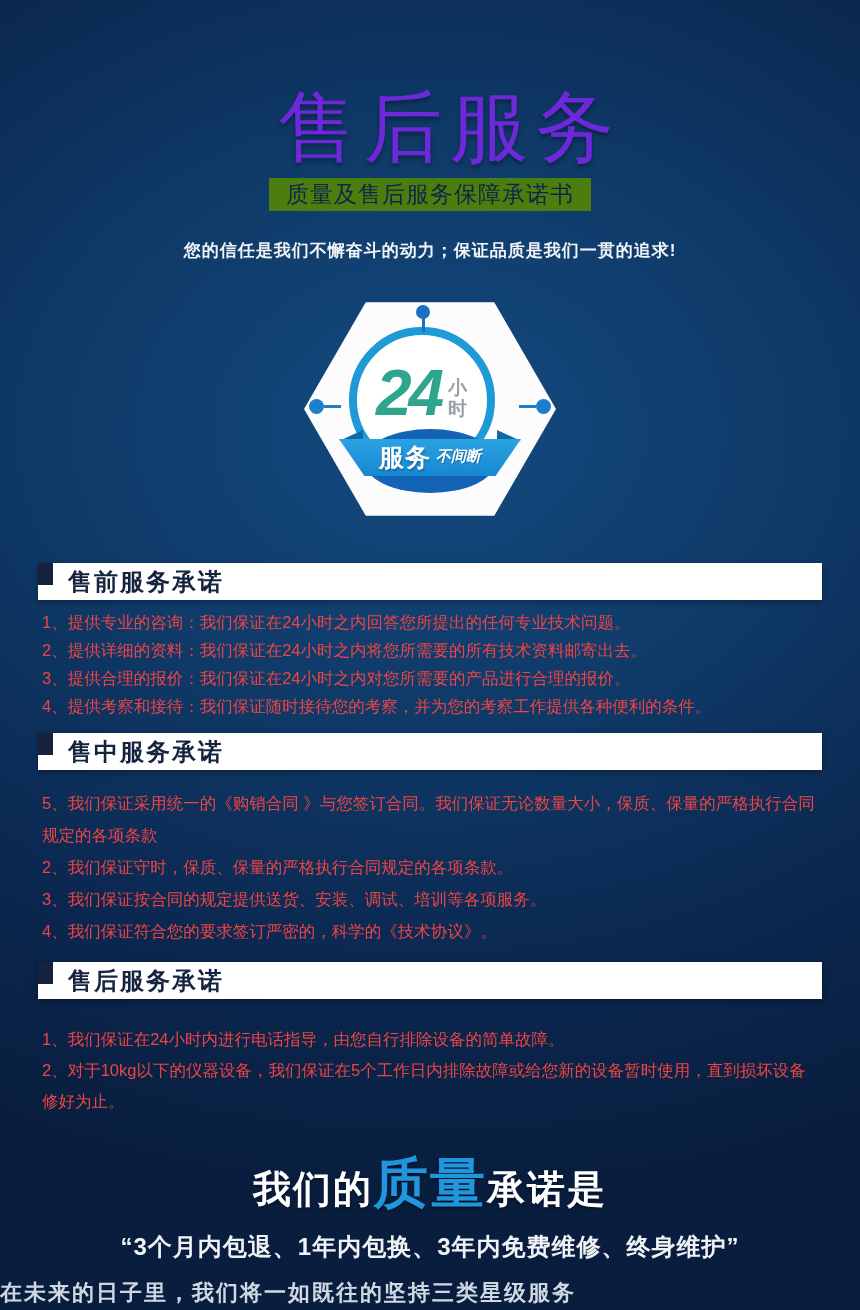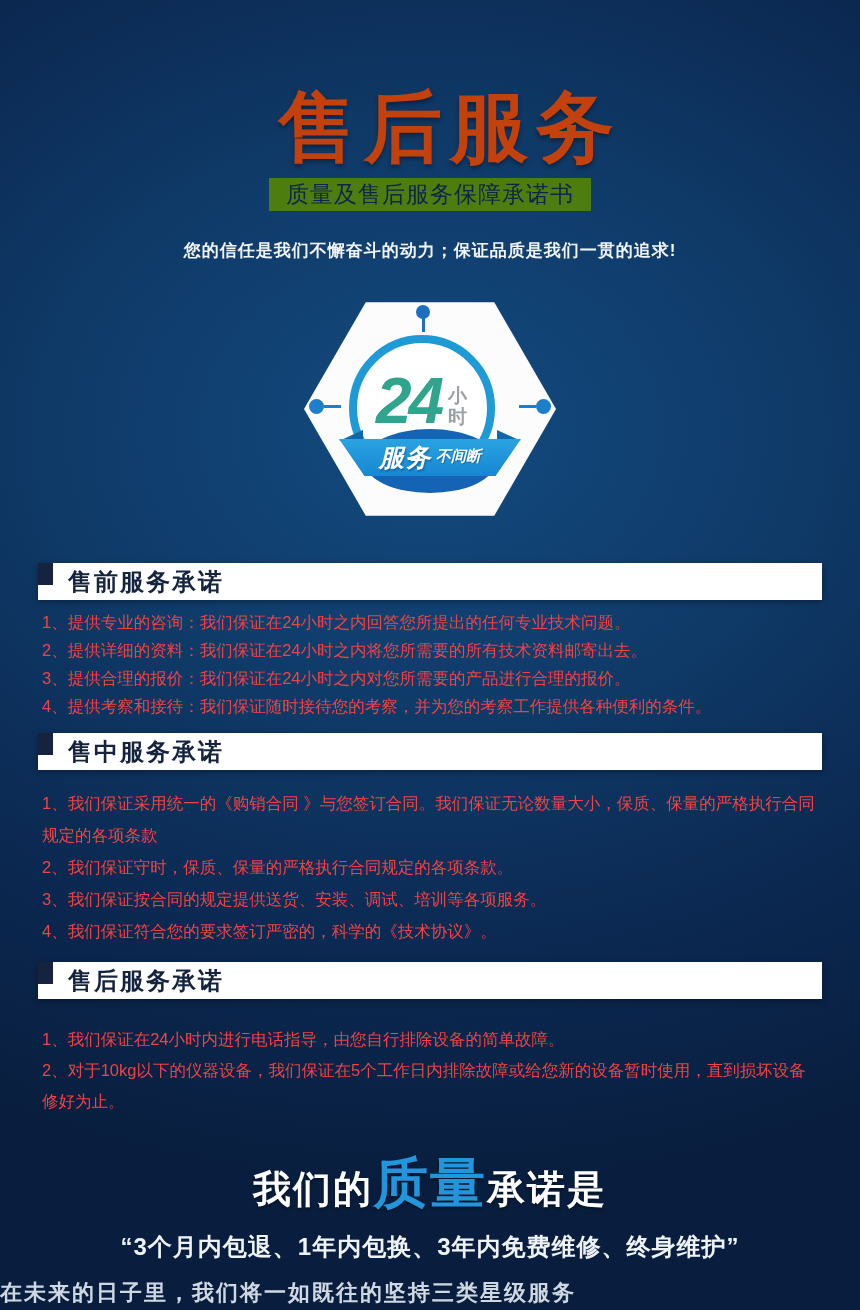--- a/index.html
+++ b/index.html
@@ -9,22 +9,22 @@
     background:
       radial-gradient(ellipse 980px 760px at 430px 430px,
         #134a80 0%, #0f3a68 38%, #0b2851 70%, #091e3e 100%);
     font-family:"Liberation Sans","DejaVu Sans",sans-serif;
     -webkit-font-smoothing:antialiased;
   }
 
   
   .hero-title{
     margin-top:86px; text-align:center;
-    font-size:78px; line-height:82px; font-weight:700;
-    color:#c2410c; letter-spacing:8px;
+    font-size:78px; line-height:82px; font-weight:400;
+    color:#6d28d9; letter-spacing:8px;
     text-shadow:0 3px 4px rgba(0,0,0,.35);
     padding-left:40px;
   }
   .hero-sub-row{ text-align:center; margin-top:10px; }
   .hero-sub{
     display:inline-block; background:#4d7c0f; color:#0c2747;
     font-size:23px; font-weight:normal; line-height:33px;
     padding:0 17px; letter-spacing:1px;
   }
   .tagline{
@@ -45,41 +45,41 @@
     background:#1d6fc0; z-index:2; }
   .dot-left{ position:absolute; left:5px; top:100px; width:15px; height:15px;
     border-radius:50%; background:#1d7ecb; z-index:2; }
   .stem-left{ position:absolute; left:20px; top:106px; width:17px; height:3px;
     background:#1d7ecb; z-index:2; }
   .dot-right{ position:absolute; right:5px; top:100px; width:15px; height:15px;
     border-radius:50%; background:#1d7ecb; z-index:2; }
   .stem-right{ position:absolute; right:20px; top:106px; width:17px; height:3px;
     background:#1d7ecb; z-index:2; }
   .ring{
-    position:absolute; left:calc(50% - 81px); top:36px; width:146px; height:146px;
+    position:absolute; left:calc(50% - 81px); top:28px; width:146px; height:146px;
     border:8px solid #1e9ad7; border-radius:50%; background:#fff; z-index:1;
     display:flex; align-items:center; justify-content:center;
   }
   .t24{ font-size:64px; font-weight:900; font-style:italic; color:#2fa58d;
     letter-spacing:-3px; margin-top:-14px; }
   .t-unit{ width:1.1em; margin:-4px 0 0 6px; color:#9aa0a6; font-size:19px;
     line-height:21px; font-weight:bold; word-break:break-all;text-align:center; }
   .dark-arc{ position:absolute; left:calc(50% - 66px); top:130px; width:132px; height:64px;
     background:#1563b5; border-radius:50%; z-index:3; }
   .fold-l{ position:absolute; left:35px; top:131px; width:24px; height:11px;
     background:#1268a5; clip-path:polygon(0 100%,100% 0,100% 100%); z-index:3; }
   .fold-r{ position:absolute; right:35px; top:131px; width:24px; height:11px;
     background:#1268a5; clip-path:polygon(0 0,100% 100%,0 100%); z-index:3; }
   .ribbon{
     position:absolute; left:35px; top:140px; width:182px; height:37px; z-index:4;
     background:linear-gradient(180deg,#2aa3e2,#1787d2);
     clip-path:polygon(0 0,100% 0,86% 100%,14% 100%);
     display:flex; align-items:center; justify-content:center;
   }
-  .ribbon-main{ color:#fff; font-size:25px; font-weight:900; font-style:italic;
+  .ribbon-main{ color:#fff; font-size:25px; font-weight:900; 
     letter-spacing:1px; text-shadow:1px 2px 2px rgba(0,0,0,.25); }
   .ribbon-sub{ color:#fff; font-size:15px; font-weight:bold; font-style:italic;
     margin:6px 0 8px 5px; text-shadow:1px 1px 1px rgba(0,0,0,.25); }
 
   
   .panel{ width:784px; margin:0 auto; }
   .panel.first{ margin-top:44px; }
   .panel.second{ margin-top:13px; }
   .panel.third{ margin-top:15px; }
   .panel-header{
@@ -156,21 +156,21 @@
       <li>4、提供考察和接待：我们保证随时接待您的考察，并为您的考察工作提供各种便利的条件。</li>
     </ul>
   </section>
 
   <section class="panel second">
     <div class="panel-header">
       <span class="notch"></span>
       <span class="panel-title">售中服务承诺</span>
     </div>
     <ul class="panel-items">
-      <li>1、我们保证采用统一的《购销合同 》与您签订合同。我们保证无论数量大小，保质、保量的严格执行合同规定的各项条款</li>
+      <li>5、我们保证采用统一的《购销合同 》与您签订合同。我们保证无论数量大小，保质、保量的严格执行合同规定的各项条款</li>
       <li>2、我们保证守时，保质、保量的严格执行合同规定的各项条款。</li>
       <li>3、我们保证按合同的规定提供送货、安装、调试、培训等各项服务。</li>
       <li>4、我们保证符合您的要求签订严密的，科学的《技术协议》。</li>
     </ul>
   </section>
 
   <section class="panel third">
     <div class="panel-header">
       <span class="notch"></span>
       <span class="panel-title">售后服务承诺</span>

